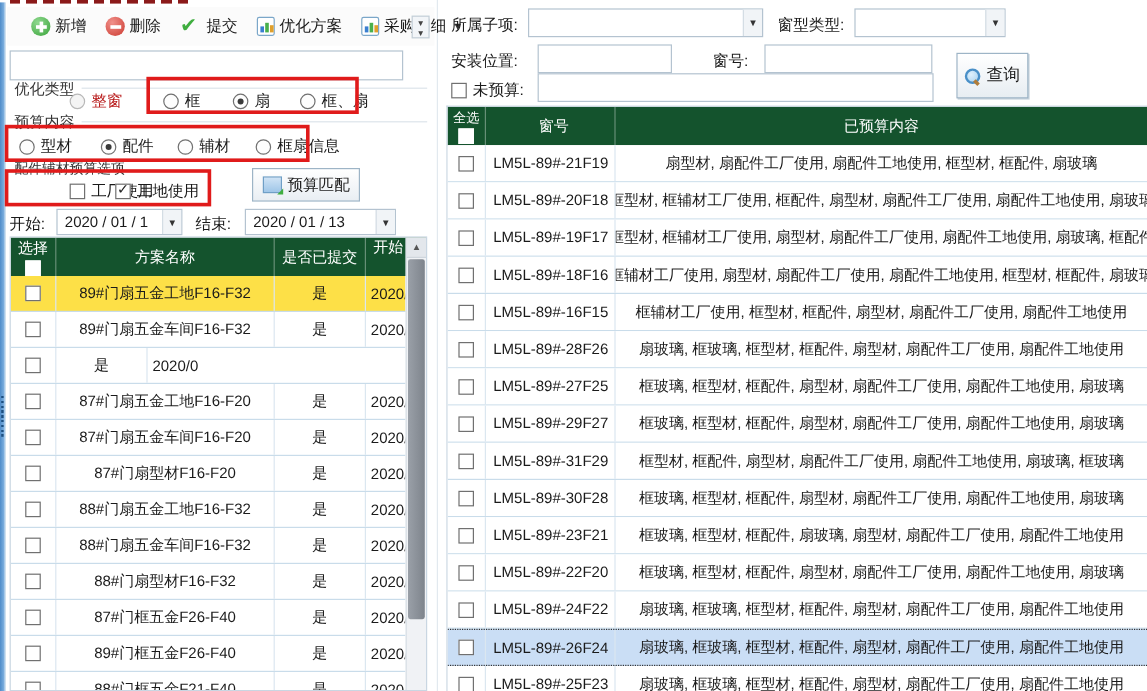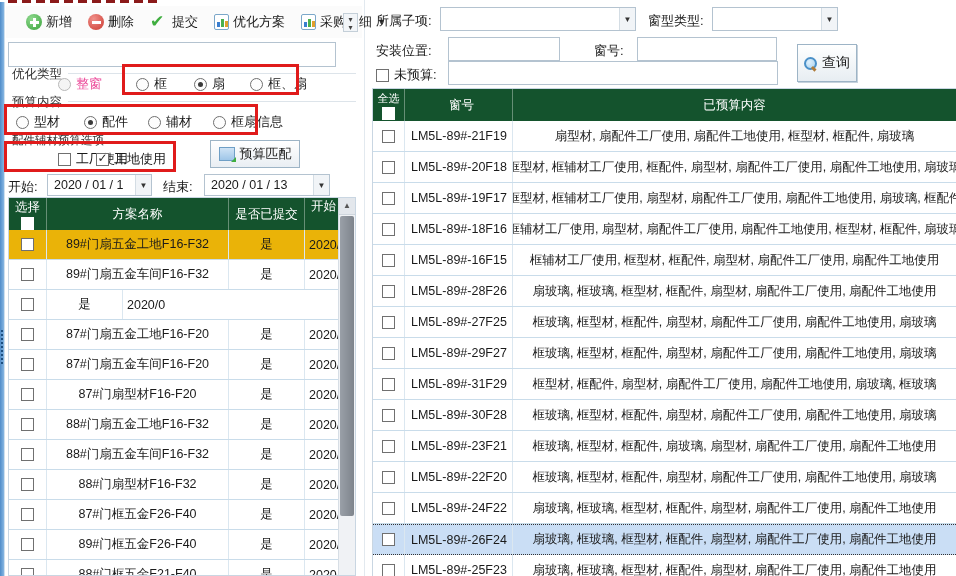--- a/index.html
+++ b/index.html
@@ -43,21 +43,21 @@
   .search-input { position:absolute; left:8px; top:42px; width:328px; height:25px;
     border:1px solid #b4c3d0; background:#fff; }
 
   .grp-label { position:absolute; color:#333; background:transparent; font-size:12.5px; }
   .grp-line { position:absolute; height:1px; background:#dde4ea; }
 
   .radio-item, .check-item { position:absolute; display:flex; align-items:center; gap:5px; font-size:13px; white-space:nowrap; }
   .radio { width:13px; height:13px; border:1px solid #707070; border-radius:50%; background:#fdfdfd; position:relative; flex:0 0 13px;}
   .radio.sel::after { content:""; position:absolute; left:3px; top:3px; width:5px; height:5px; border-radius:50%; background:#3a3a3a; }
   .radio.dis { border-color:#b8b8b8; background:#f4f4f4; }
-  .dis-label { color:#ec4899; }
+  .dis-label { color:#b91c1c; }
   .cbox { width:13px; height:13px; border:1px solid #707070; background:#fff; position:relative; flex:0 0 13px; }
   .cbox.chk::after { content:"✓"; position:absolute; left:0.5px; top:-3px; font-size:12px; color:#222; font-weight:bold; }
 
   .red-box { position:absolute; border:3px solid #e01b1b; }
 
   .match-btn { position:absolute; left:210px; top:140px; width:90px; height:28px; border:1px solid #9db4c6;
     background:linear-gradient(#ffffff,#e9eef3); display:flex; align-items:center; justify-content:center; gap:5px; font-size:13px; }
   .ico-match { width:16px; height:14px; position:relative; background:linear-gradient(#cfe3f5,#9fc6e8); border:1px solid #6f9fc6; }
   .ico-match::after { content:""; position:absolute; right:-2px; bottom:-2px; width:0; height:0;
     border-left:5px solid transparent; border-top:5px solid transparent; border-bottom:5px solid #3fae3f; }
@@ -71,21 +71,21 @@
 
   
   .dtable { position:absolute; overflow:hidden; border:1px solid #c9d6e2; background:#fff; }
   .thead { display:flex; background:#14532d; color:#fff; }
   .th { display:flex; flex-direction:column; align-items:center; justify-content:center; gap:1px;
     border-right:1px solid rgba(255,255,255,.35); font-size:12.5px; }
   .hdr-cbox { width:13px; height:13px; border:1px solid #fff; background:#fff; }
   .trow { display:flex; border-bottom:1px solid #c9dcea; background:#fff; align-items:center; }
   .td { display:flex; align-items:center; justify-content:center; overflow:hidden; white-space:nowrap;
     border-right:1px solid #dbe7f0; height:100%; font-size:12.5px; }
-  .trow.selected { background:#eab308; }
+  .trow.selected { background:#fde047; }
   .trow.highlighted { background:#cadef5; border-top:1px dotted #333; border-bottom:1px dotted #333; }
 
   
   #plan-table { left:8px; top:197px; width:348px; height:379px; }
   #plan-table .thead { height:32px; }
   #plan-table .trow { height:30px; }
   #plan-table .c-sel { width:38px; flex:0 0 38px; }
   #plan-table .c-name { width:182px; flex:0 0 182px; }
   #plan-table .c-sub { width:76px; flex:0 0 76px; }
   #plan-table .c-start { flex:1; justify-content:flex-start; padding-left:4px; }

